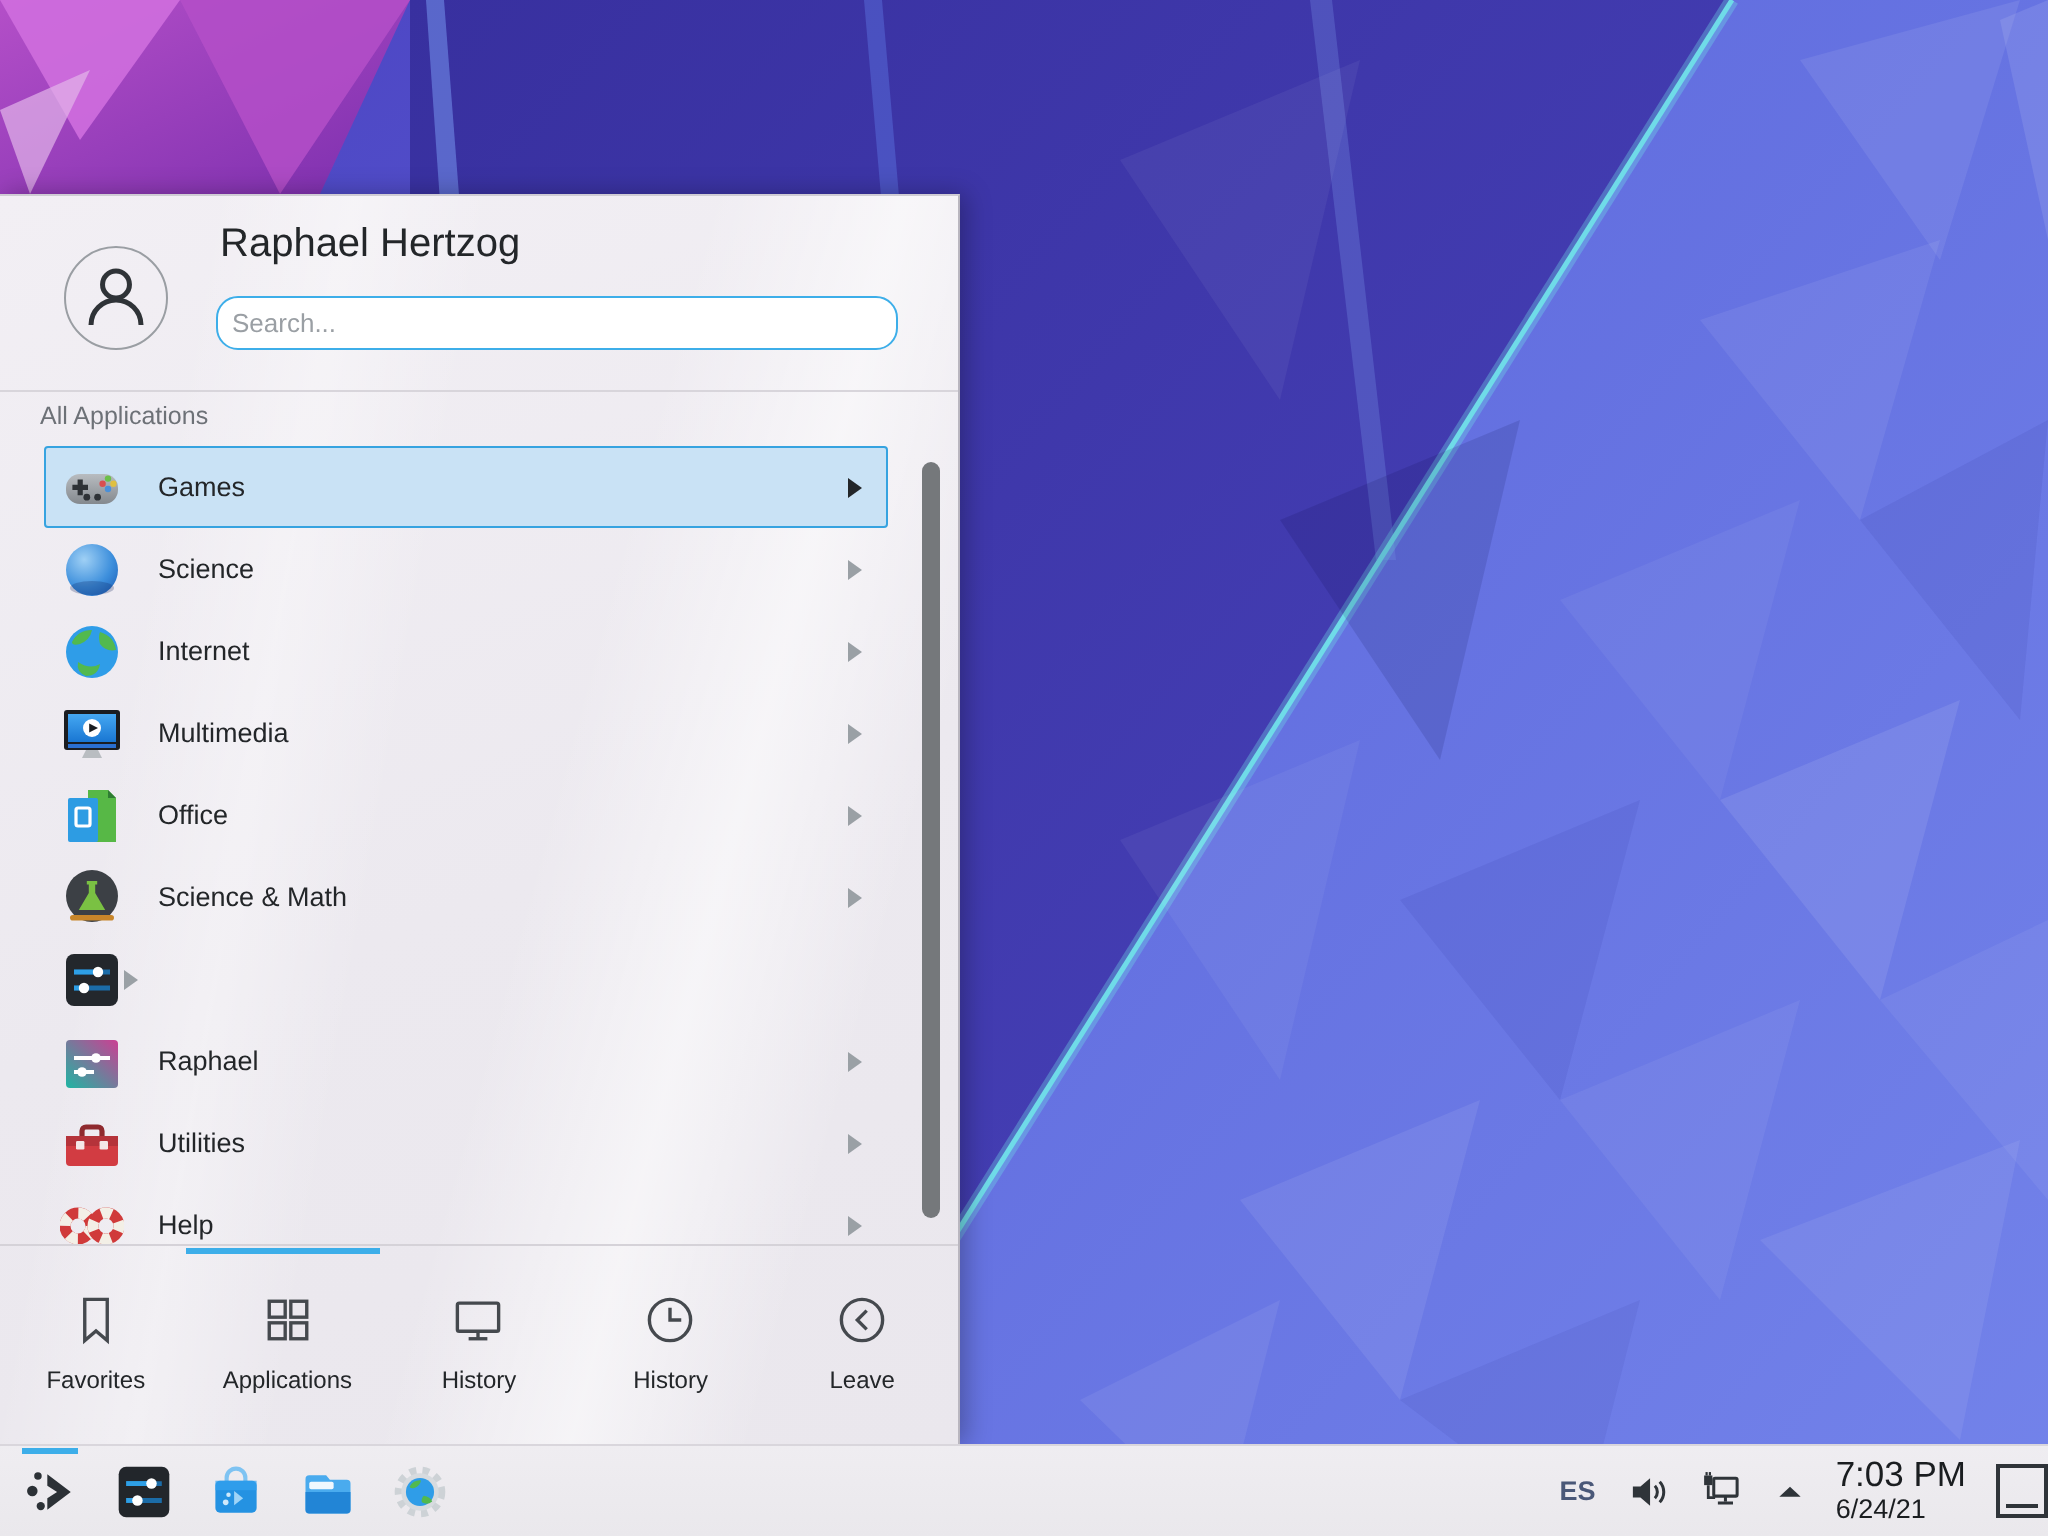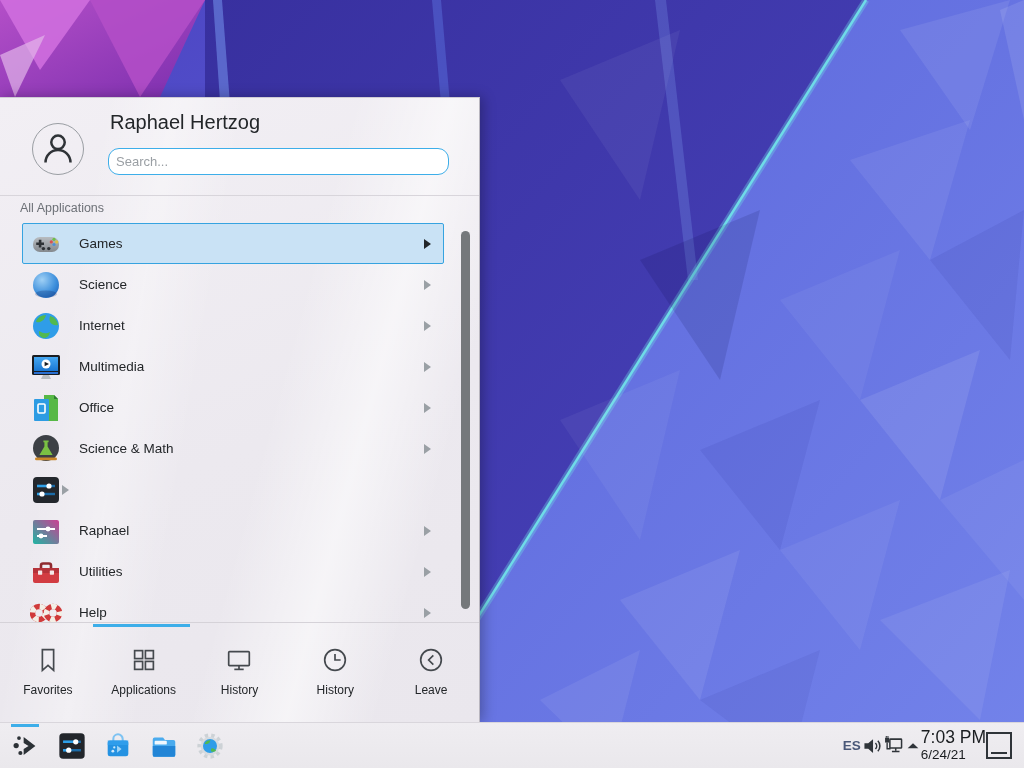--- a/index.html
+++ b/index.html
@@ -51,21 +51,21 @@
   .tab-icon { width:30px; height:30px; }
   .tab-label { margin-top:8px; font-size:12px; color:#232629; }
 
   
   .taskbar { position:absolute; left:0; top:722px; width:1024px; height:46px;
     background:linear-gradient(180deg,#efedf1,#eae8ec); border-top:1px solid #d9d6dc;
     display:flex; align-items:center; }
   .task-launchers { display:flex; align-items:center; gap:14px; padding-left:10px; }
   .task-icon { position:relative; width:32px; height:32px; display:flex; align-items:center; justify-content:center; }
   .active-strip { position:absolute; left:1px; top:-6px; width:28px; height:3px; background:#3daee9; }
-  .tray { margin-left:auto; display:flex; align-items:center; padding-right:12px; }
+  .tray { margin-left:auto; display:flex; align-items:center; gap:15px; }
   .kbd-layout { font-size:13.5px; font-weight:bold; color:#4a5878; }
   .tray-icon { width:22px; height:22px; display:flex; }
   .caret-icon { width:16px; height:16px; display:flex; }
   .clock { text-align:left; line-height:1.1; color:#1a1d20; }
   .clock .time { font-size:17.5px; }
   .clock .date { font-size:13.5px; }
   .show-desktop { width:26px; height:27px; border:2px solid #2f3439; background:transparent;
     display:flex; align-items:flex-end; justify-content:center; }
   .show-desktop span { display:block; width:16px; height:2px; background:#2f3439; margin-bottom:3px; }
 </style>

